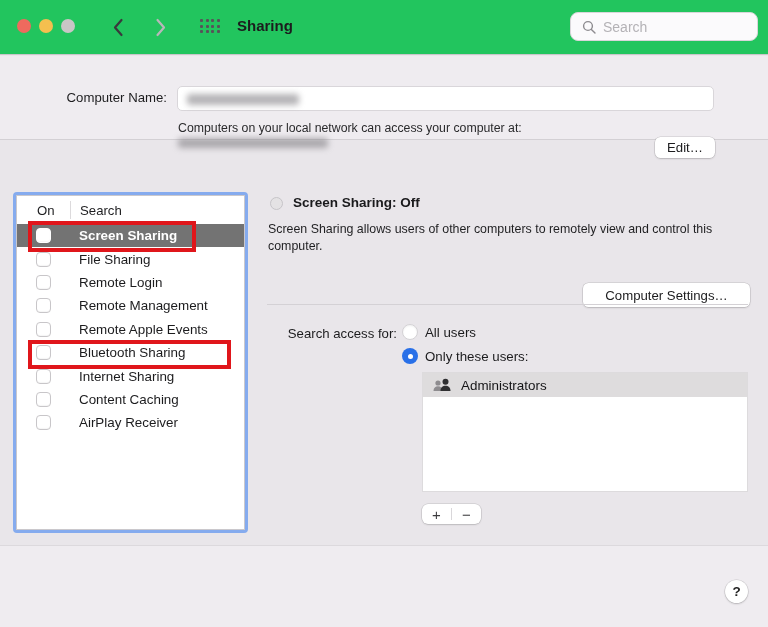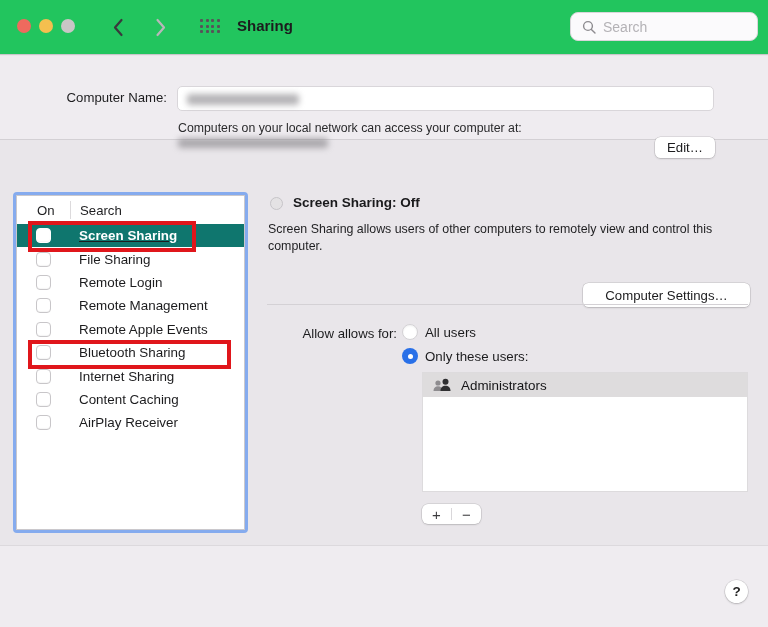--- a/index.html
+++ b/index.html
@@ -43,21 +43,21 @@
 
   
   .services-panel{position:absolute;left:13px;top:192px;width:235px;height:341px;box-sizing:border-box;
                   border:3.5px solid #85abee;border-radius:4px;background:#9cbdf2;}
   .services-inner{position:absolute;inset:0;background:#ffffff;border:1px solid #cac8cc;overflow:hidden;}
   .svc-header{position:relative;height:28px;display:flex;align-items:center;font-size:13.2px;color:#1e1e20;}
   .svc-header .col-on{padding-left:20px;}
   .svc-header .col-div{position:absolute;left:53px;top:5px;width:1px;height:18px;background:#dcdadc;}
   .svc-header .col-service{position:absolute;left:63px;}
   .svc-row{height:23.4px;display:flex;align-items:center;padding-left:19px;box-sizing:border-box;}
-  .svc-row.selected{background:#0f766e;text-decoration:underline;}
+  .svc-row.selected{background:#737373;}
   .mac-checkbox{width:15px;height:15px;box-sizing:border-box;background:#ffffff;
                 border:1px solid #c8c6c9;border-radius:4px;flex:0 0 auto;
                 box-shadow:inset 0 -1px 1px rgba(0,0,0,.04);}
   .svc-row.selected .mac-checkbox{border-color:#ffffff;}
   .svc-label{margin-left:28px;font-size:13.4px;color:#1c1c1e;white-space:nowrap;}
   .svc-row.selected .svc-label{color:#ffffff;font-weight:600;}
 
   
   .annotation{position:absolute;border:4px solid #e0161b;box-sizing:border-box;pointer-events:none;}
   .anno-1{left:28px;top:221px;width:168px;height:31px;}
@@ -210,21 +210,21 @@
   <div class="annotation anno-2"></div>
 
   <div class="status-row">
     <span class="status-dot"></span>
     <span class="status-title">Screen Sharing: Off</span>
   </div>
   <div class="detail-desc">Screen Sharing allows users of other computers to remotely view and control this computer.</div>
   <button class="mac-btn cs-btn">Computer Settings…</button>
   <div class="detail-divider"></div>
 
-  <div class="allow-label">Allow allows for:</div>
+  <div class="allow-label">Search access for:</div>
   <div class="radio-row r1">
     <span class="radio off"></span>
     <span class="radio-label">All users</span>
   </div>
   <div class="radio-row r2">
     <span class="radio on"></span>
     <span class="radio-label">Only these users:</span>
   </div>
 
   <div class="users-list">

